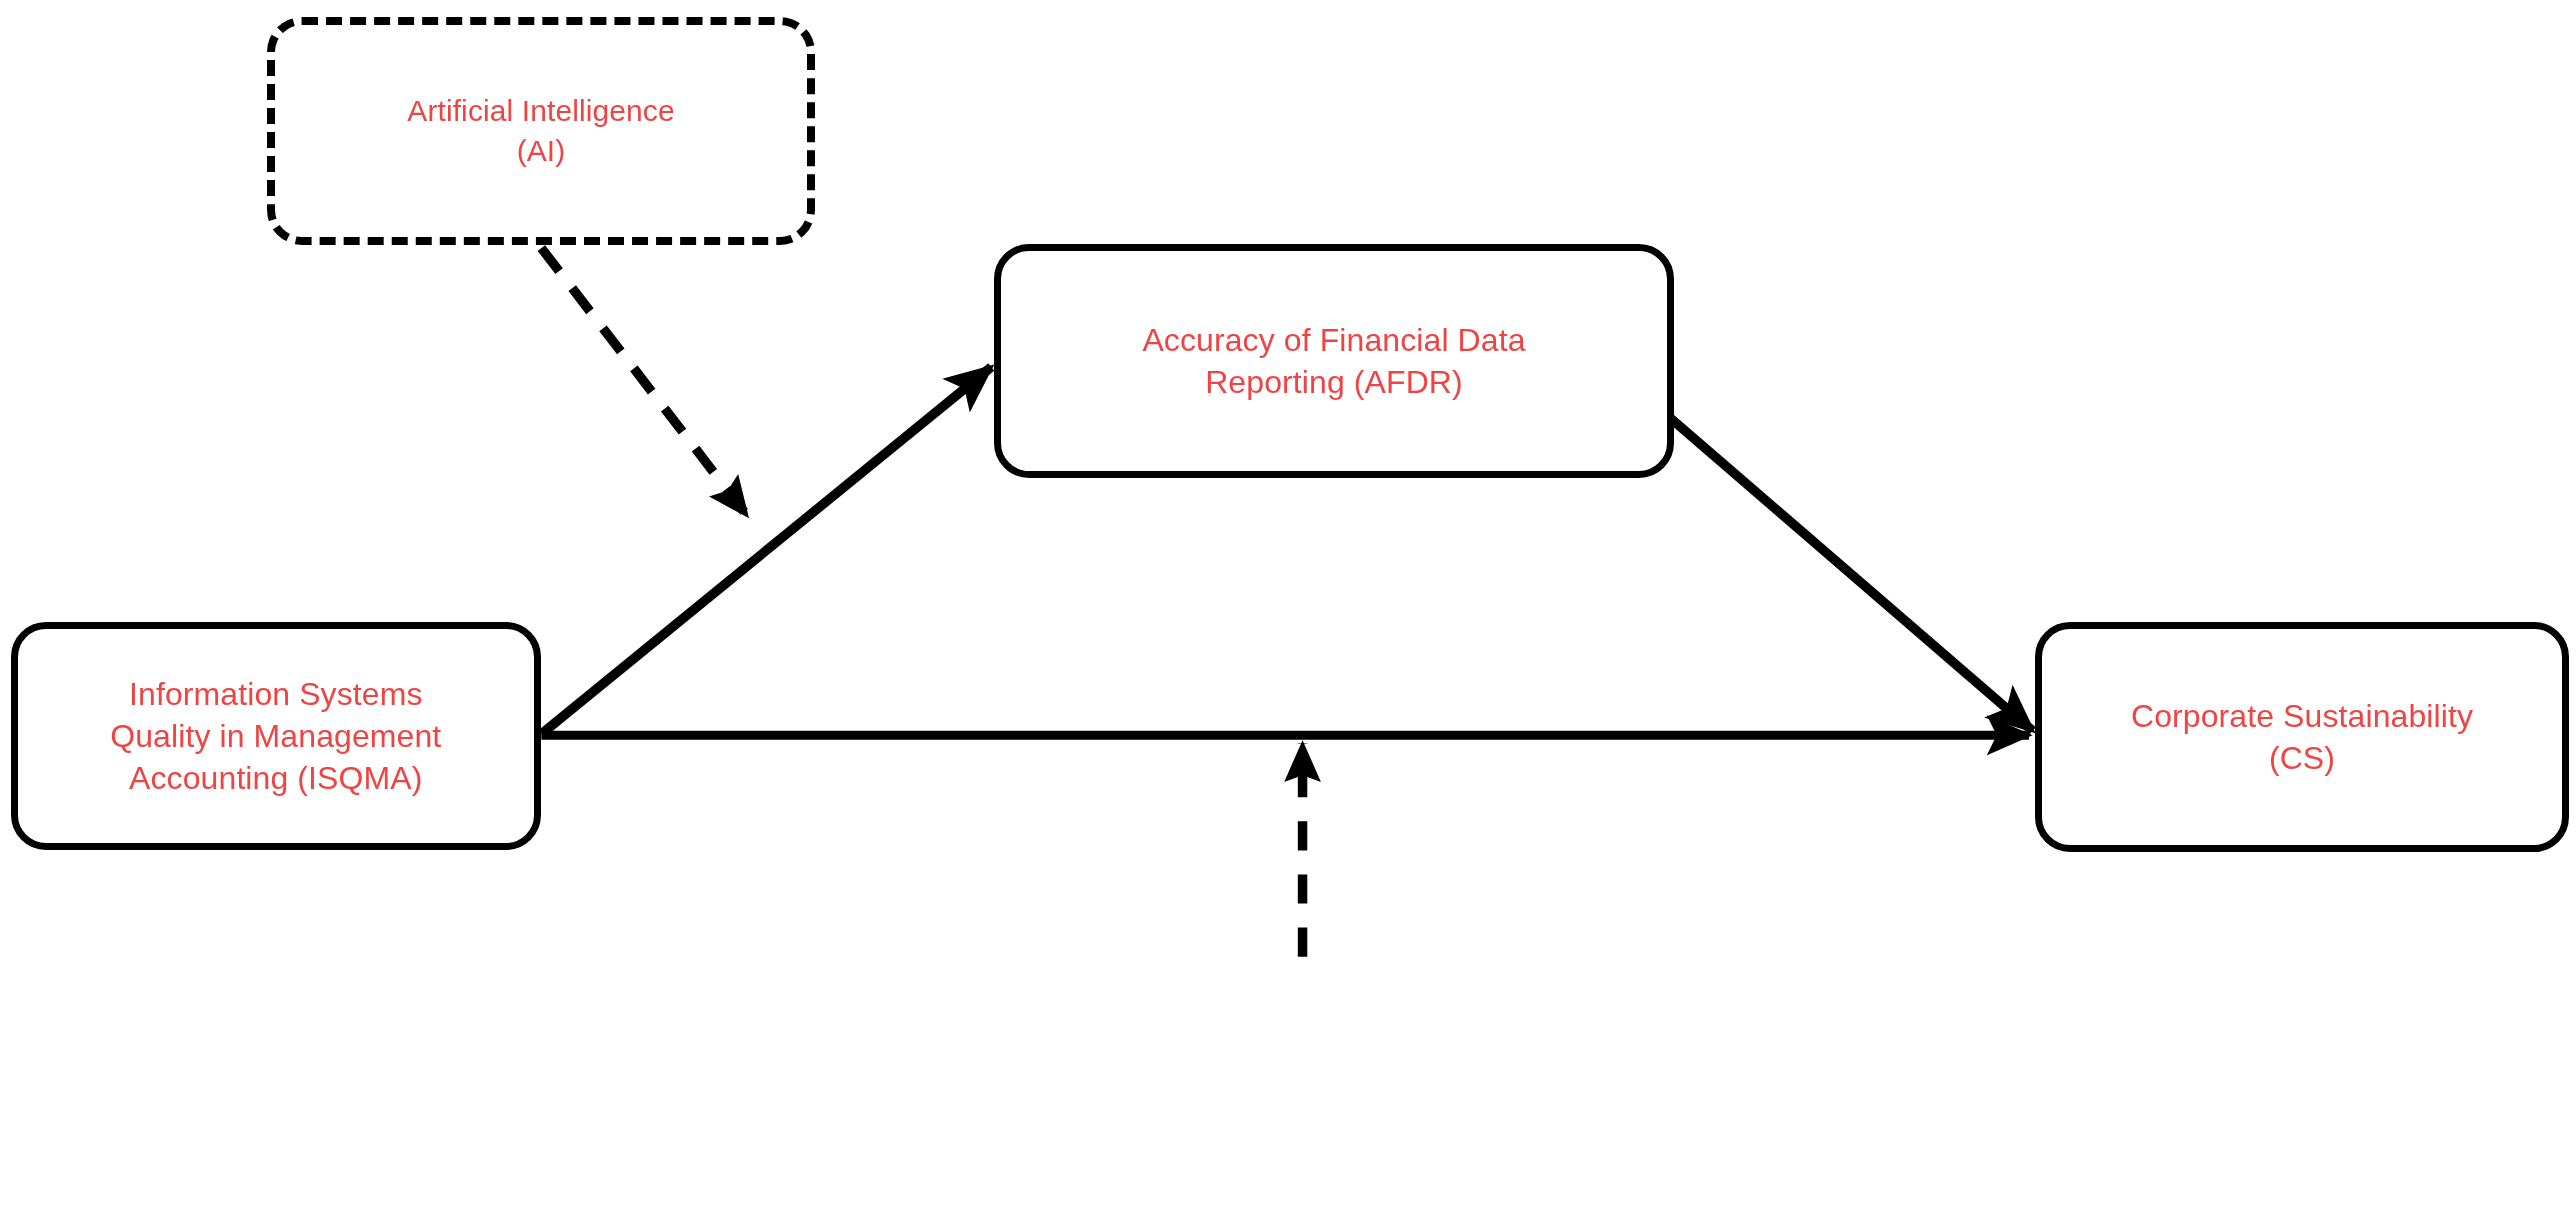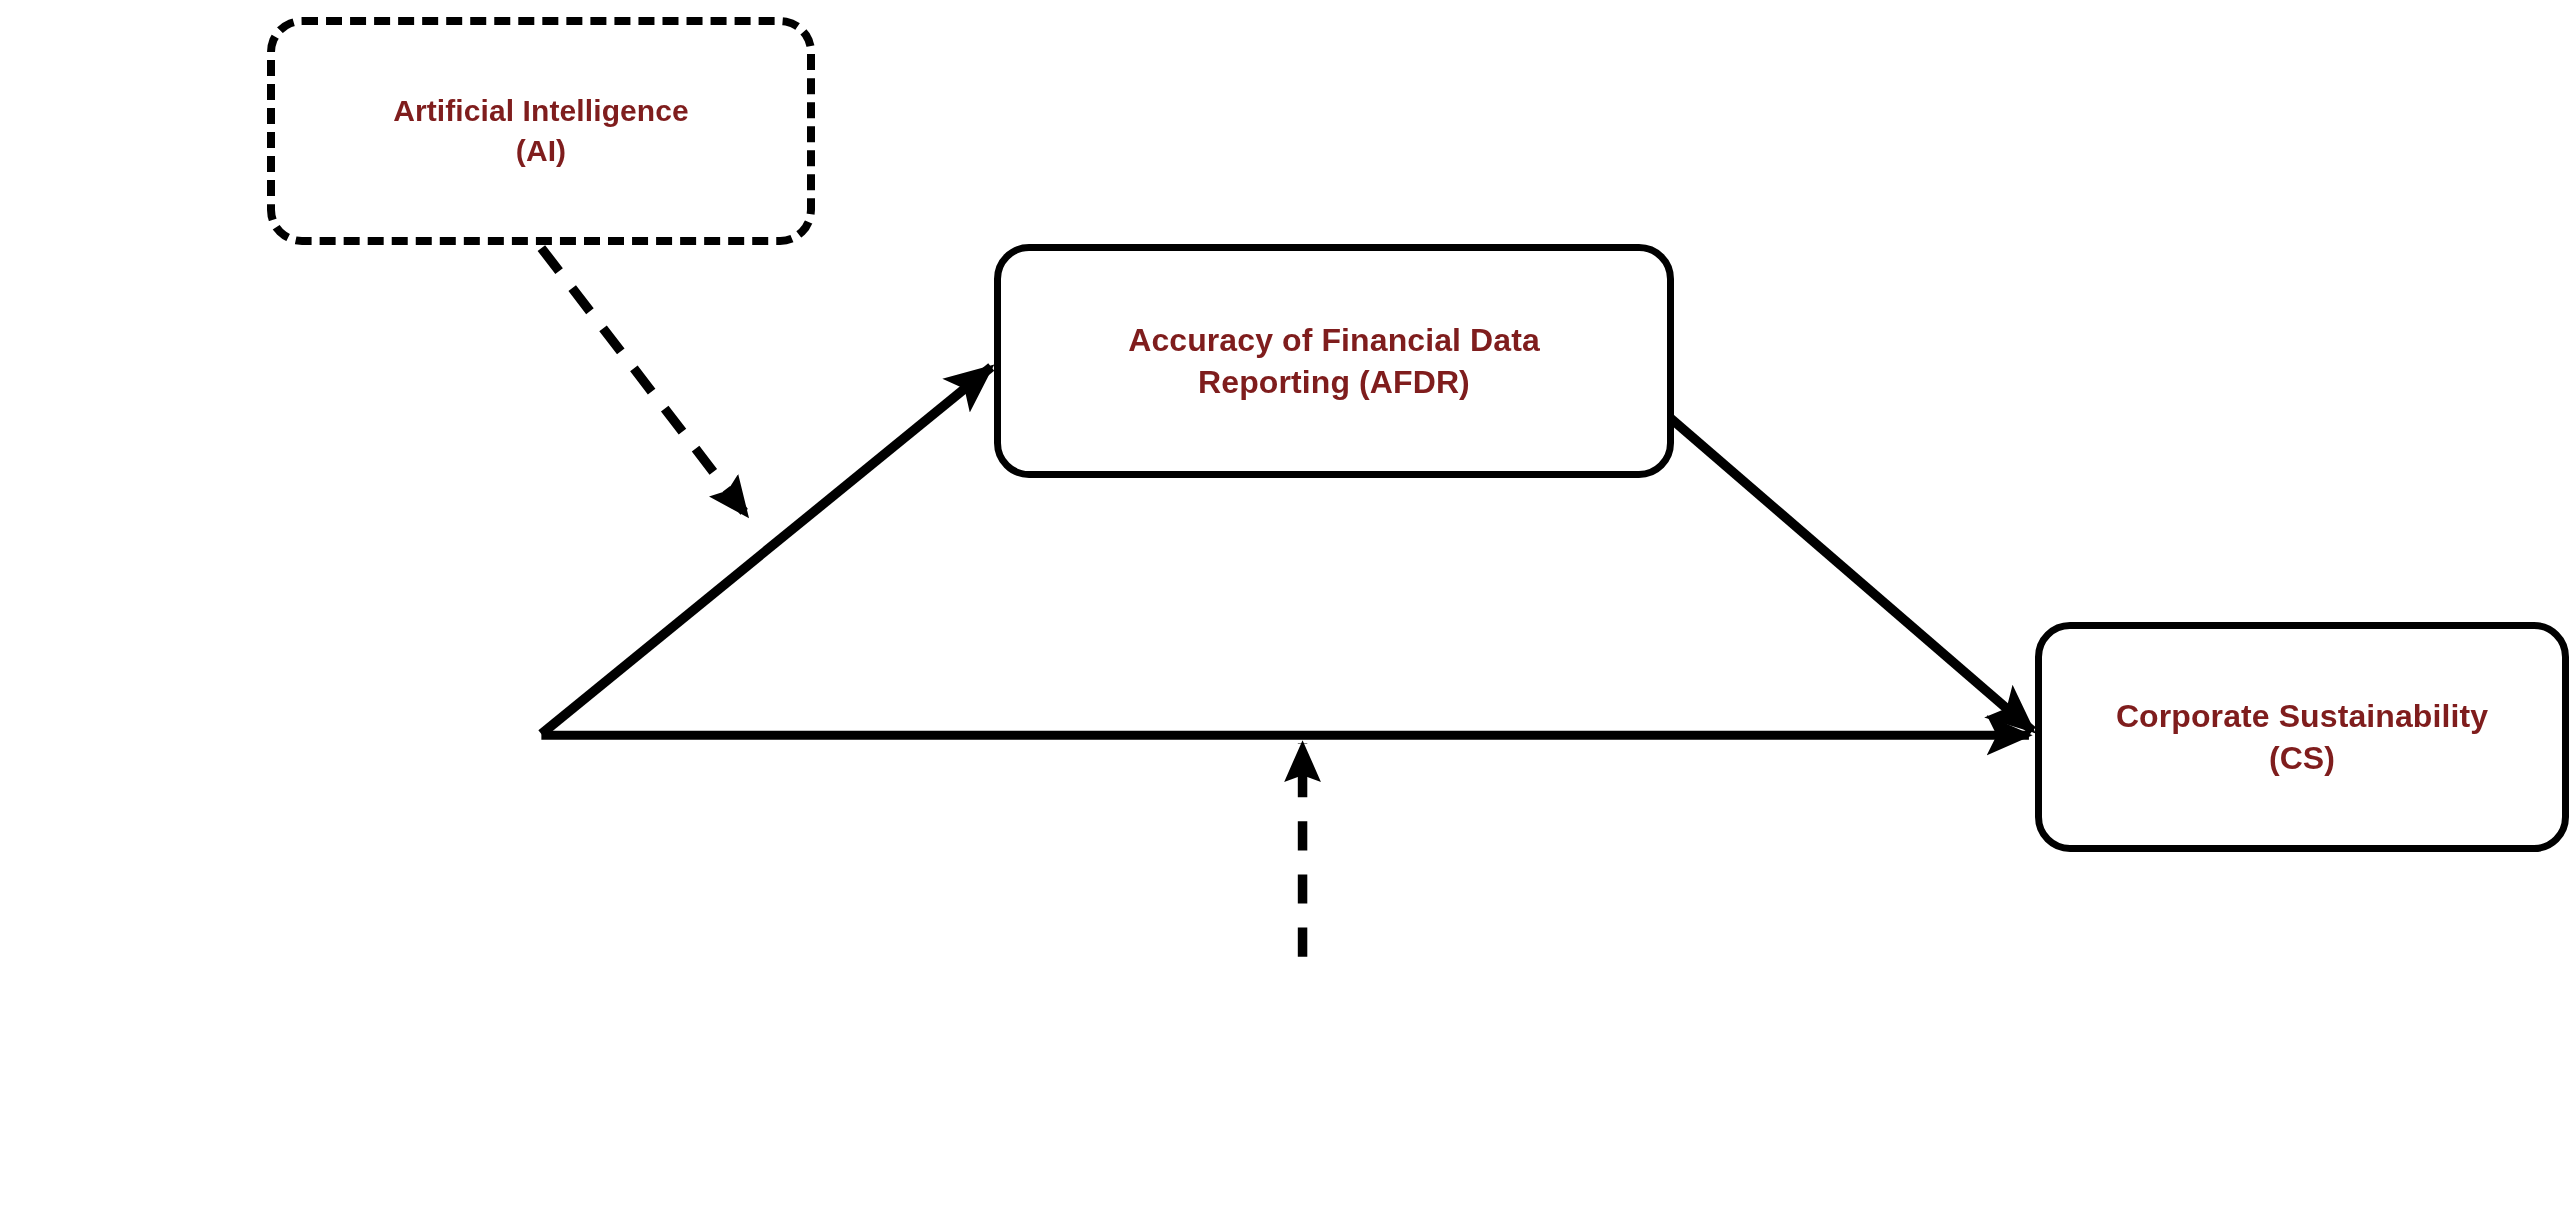--- a/index.html
+++ b/index.html
@@ -19,22 +19,22 @@
     position: absolute;
     box-sizing: border-box;
     display: flex;
     align-items: center;
     justify-content: center;
     text-align: center;
     background: #ffffff;
     z-index: 3;
   }
   .node-label {
-    font-weight: bold;
-    color: #7f1d1d;
+    font-weight: normal;
+    color: #ef4444;
     line-height: 1.32;
     letter-spacing: 0.1px;
     white-space: pre-line;
   }
   .node.solid {
     border: 7.6px solid #000000;
     border-radius: 35px;
   }
   .node.dashed {
     border: 8.2px dashed #000000;
@@ -79,20 +79,25 @@
   <div class="node dashed" style="left:267px; top:17px; width:548px; height:228px;">
     <span class="node-label" style="font-size:30px;">Artificial Intelligence
 (AI)</span>
   </div>
 
   <div class="node solid" style="left:994px; top:244px; width:680px; height:234px;">
     <span class="node-label" style="font-size:32px;">Accuracy of Financial Data
 Reporting (AFDR)</span>
   </div>
 
+  <div class="node solid" style="left:10.8px; top:622px; width:530px; height:228px;">
+    <span class="node-label" style="font-size:32px;">Information Systems
+Quality in Management
+Accounting (ISQMA)</span>
+  </div>
 
   <div class="node solid" style="left:2035px; top:622px; width:534px; height:230px;">
     <span class="node-label" style="font-size:32px;">Corporate Sustainability
 (CS)</span>
   </div>
 
 
 </div>
 
 

